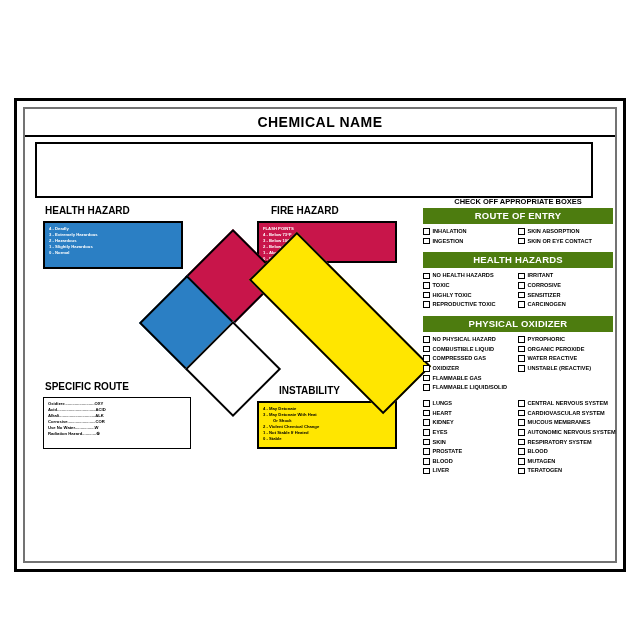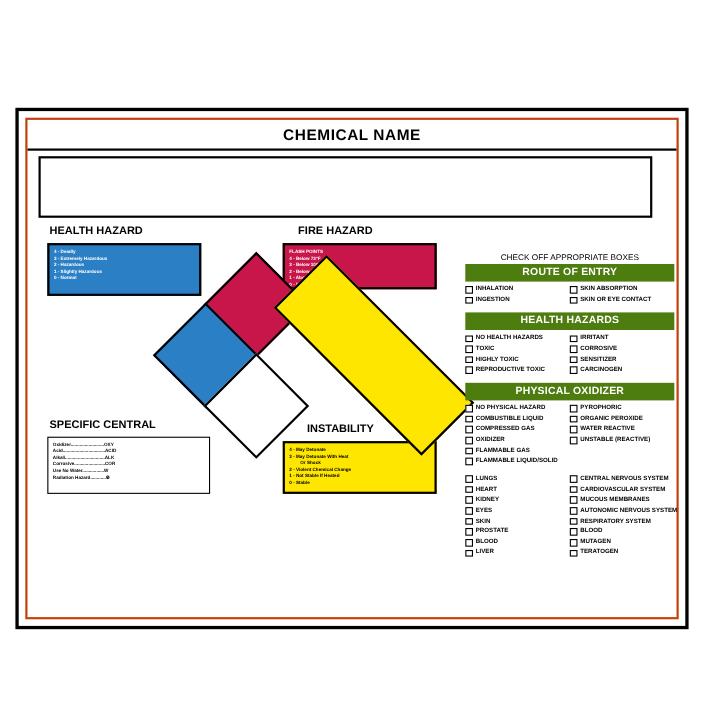--- a/index.html
+++ b/index.html
@@ -7,21 +7,21 @@
 
   .page{position:relative;width:640px;height:640px;background:#ffffff;}
 
   
   .sign{
     position:absolute;left:14px;top:98px;width:612px;height:474px;
     background:#ffffff;border:3px solid #000;box-sizing:border-box;
   }
   .sign-inner{
     position:absolute;left:6px;top:6px;right:6px;bottom:6px;
-    border:2px solid #c2410c;box-sizing:border-box;background:#fff;
+    border:2px solid #737373;box-sizing:border-box;background:#fff;
   }
 
   
   .title{
     position:absolute;left:0;top:0;right:0;height:26px;
     display:flex;align-items:center;justify-content:center;
     font-size:14px;font-weight:bold;letter-spacing:.5px;color:#000;
   }
   .title-rule{position:absolute;left:0;right:0;top:26px;height:2px;background:#000;}
 
@@ -60,21 +60,21 @@
   .diamond{position:absolute;left:118px;top:38px;width:160px;height:160px;}
   .dm{position:absolute;width:68px;height:68px;transform:rotate(45deg);border:2px solid #000;box-sizing:border-box;}
   .dm.top{left:46px;top:0px;background:#c8154a;}
   .dm.left{left:0px;top:46px;background:#2b7fc4;}
   .dm.right{left:92px;top:46px;background:#ffe600;}
   .dm.bottom{left:46px;top:92px;background:#ffffff;}
 
   
   .right{position:absolute;left:398px;top:88px;width:190px;}
   .checkoff{
-    font-size:7.5px;font-weight:normal;text-align:center;color:#000;margin-bottom:2px;margin-top:32px;
+    font-size:7.5px;font-weight:bold;text-align:center;color:#000;margin-bottom:2px;
   }
   .bar{
     background:#4d7c0f;color:#fff;font-size:9.5px;font-weight:bold;
     text-align:center;padding:2px 0 3px;letter-spacing:.2px;
   }
   .grid2{
     display:flex;flex-wrap:wrap;margin:3px 0 6px;
   }
   .citem{
     width:50%;display:flex;align-items:flex-start;
@@ -95,21 +95,21 @@
 
       <div class="title">CHEMICAL NAME</div>
       <div class="title-rule"></div>
 
       <div class="namebox"></div>
 
       <div class="left">
 
         <div class="panel-label" style="left:10px;top:0px;">HEALTH HAZARD</div>
         <div class="panel-label" style="left:236px;top:0px;">FIRE HAZARD</div>
-        <div class="panel-label" style="left:10px;top:176px;">SPECIFIC CENTRAL</div>
+        <div class="panel-label" style="left:10px;top:176px;">SPECIFIC ROUTE</div>
         <div class="panel-label" style="left:244px;top:180px;">INSTABILITY</div>
 
         <div class="box blue" id="health-callout">
           <div class="ln">4 - Deadly</div>
           <div class="ln">3 - Extremely Hazardous</div>
           <div class="ln">2 - Hazardous</div>
           <div class="ln">1 - Slightly Hazardous</div>
           <div class="ln">0 - Normal</div>
         </div>
 

